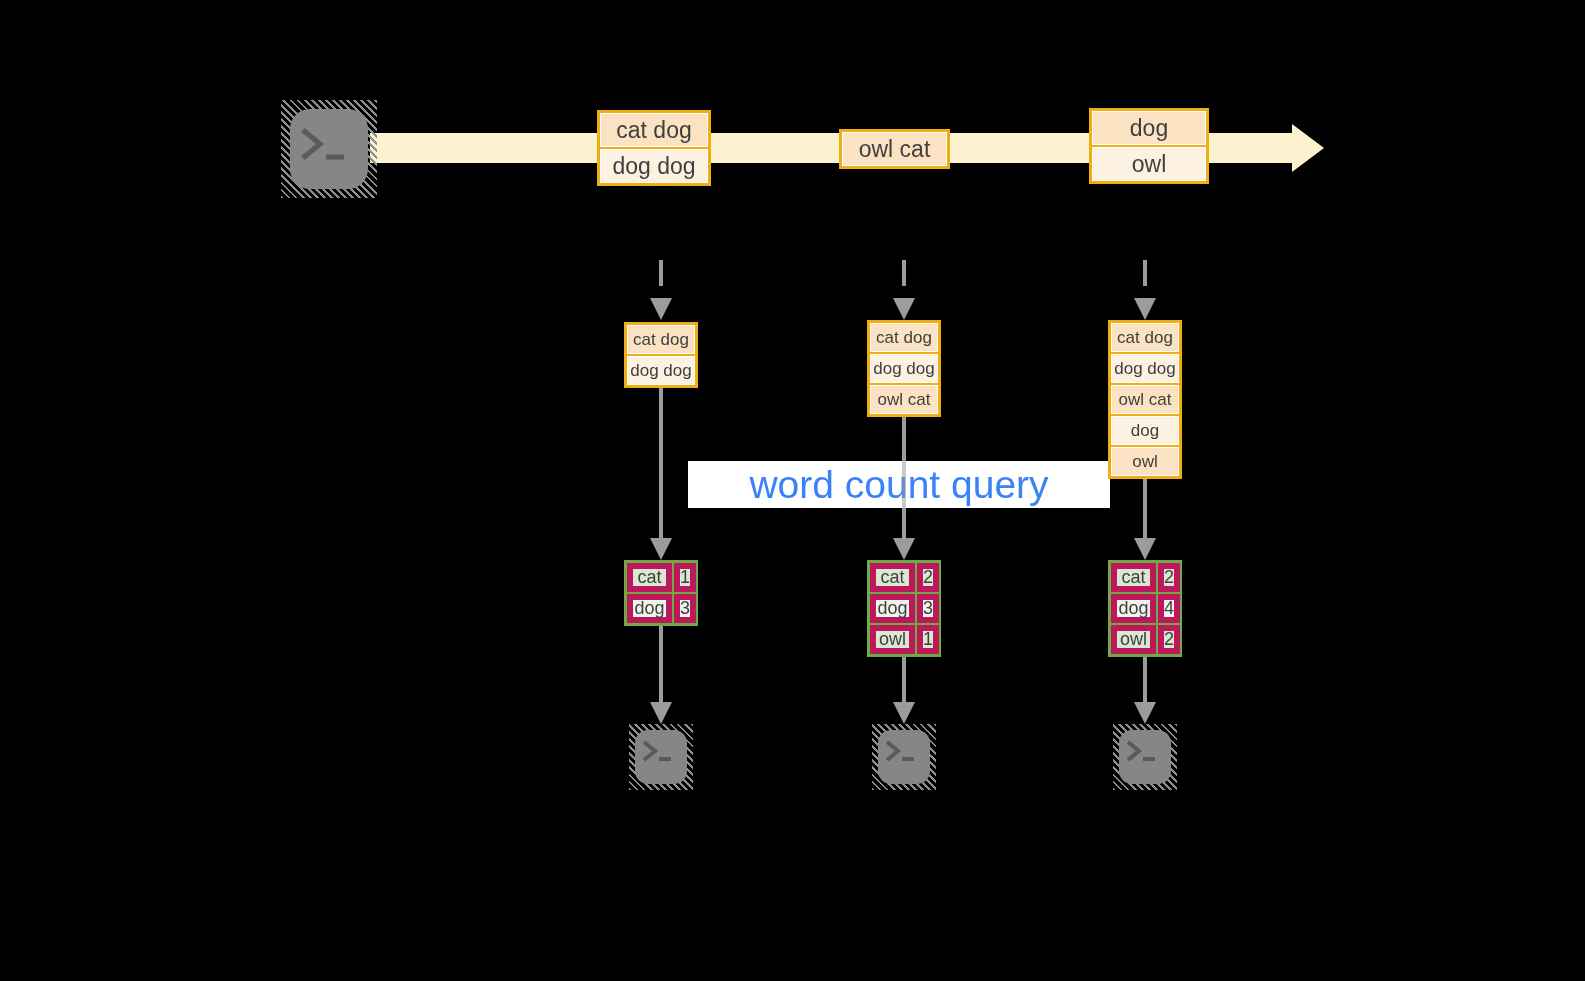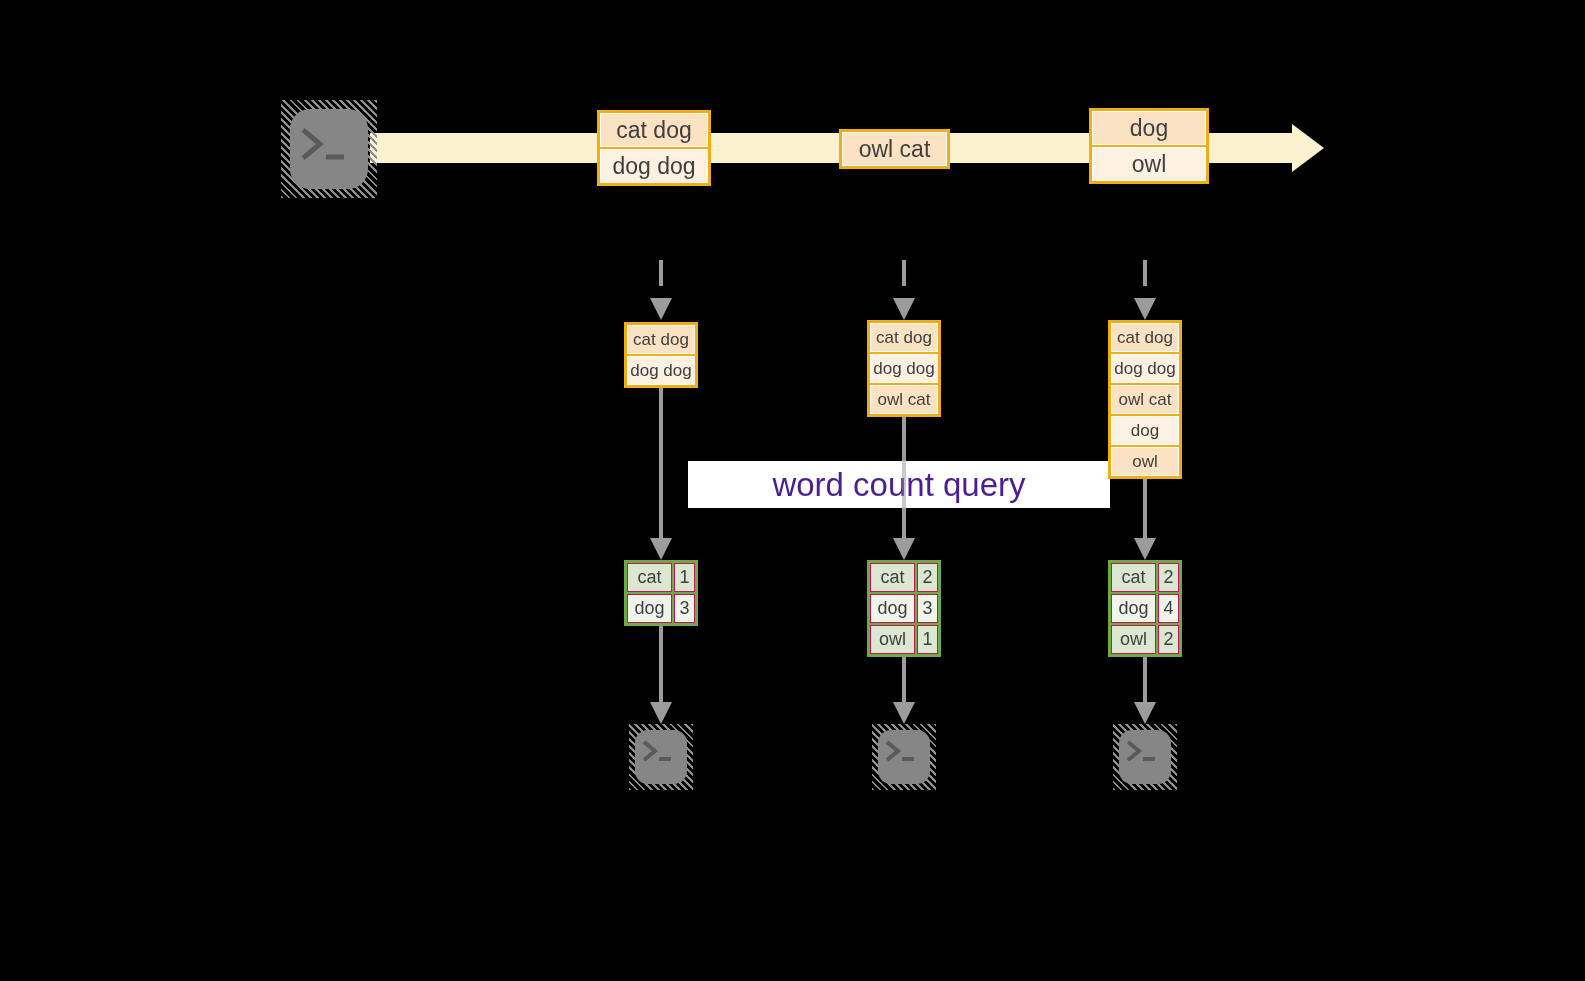--- a/index.html
+++ b/index.html
@@ -18,35 +18,35 @@
         display:flex;flex-direction:column;gap:2px;z-index:5;}
   .obox .row{background:var(--box-fill-light);border:1px solid #fff;box-sizing:border-box;
         display:flex;align-items:center;justify-content:center;color:var(--text);}
   .obox .row.dark{background:var(--box-fill-dark);}
   .obox.stream .row{height:34px;font-size:23px;}
   .obox.state  .row{height:29px;font-size:17px;}
 
   
   .gtable{position:absolute;background:var(--table-border);padding:3px;box-sizing:border-box;
           display:grid;grid-template-columns:45px 1fr;gap:2px;width:74px;z-index:4;}
-  .gtable .cell{background:var(--table-fill-light);border:1px solid #be185d;height:29px;
+  .gtable .cell{background:var(--table-fill-light);border:6px solid #be185d;height:29px;
           box-sizing:border-box;display:flex;align-items:center;justify-content:center;
           font-size:18px;color:var(--text);}
   .gtable .cell.dark{background:var(--table-fill-dark);}
 
   
   .vline,.dash{position:absolute;width:4px;background:var(--arrow-gray);z-index:2;}
   .head-down{position:absolute;width:0;height:0;z-index:2;
           border-left:11px solid transparent;border-right:11px solid transparent;
           border-top:22px solid var(--arrow-gray);}
 
   
   .query-band{position:absolute;left:688px;top:461px;width:422px;height:47px;background:#fff;
           display:flex;align-items:center;justify-content:center;z-index:3;}
-  .query-band span{font-size:33px;color:#4c1d95;}
+  .query-band span{font-size:39px;color:#3b82f6;}
   .faint-line{position:absolute;left:902px;top:461px;width:4px;height:47px;
           background:rgba(150,150,150,.5);z-index:4;}
 
   
   .term{position:absolute;z-index:2;
         background:repeating-linear-gradient(45deg,#8f8f8f 0 2px,transparent 2px 5px);}
   .term-inner{position:absolute;background:var(--terminal-gray);}
   .term.big{left:281px;top:100px;width:96px;height:98px;}
   .term.big .term-inner{inset:9px;border-radius:20px;}
   .term.small{width:64px;height:66px;top:724px;}

